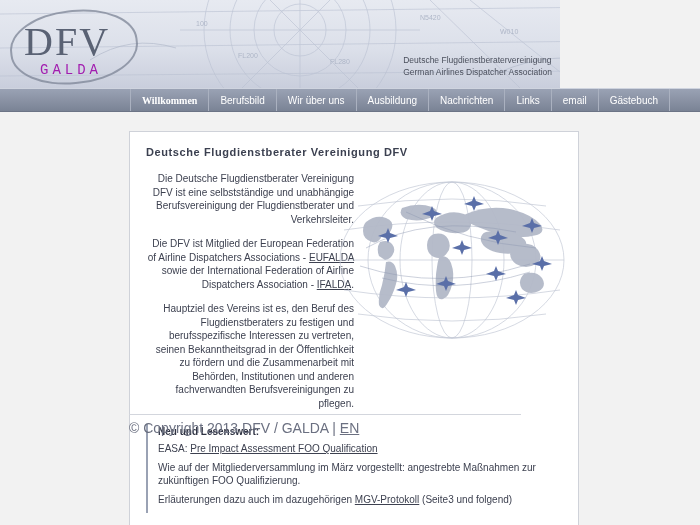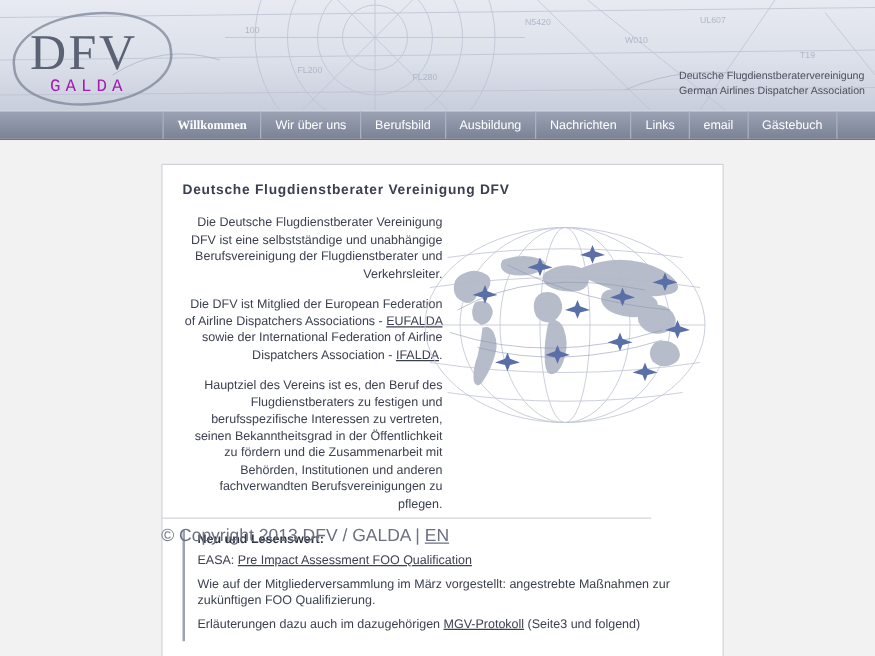--- a/index.html
+++ b/index.html
@@ -19,21 +19,21 @@
   .page {
     position: relative;
     width: 700px;
     height: 525px;
     background: #f2f2f2;
   }
 
   
   .header {
     position: relative;
-    width: 700px;
+    width: 560px;
     height: 88px;
     background: #dfe3ec;
     overflow: hidden;
   }
   .header-bg {
     position: absolute;
     left: 0; top: 0;
     width: 700px;
     height: 88px;
   }
@@ -264,22 +264,22 @@
 
     <div class="header-right">
       <div>Deutsche Flugdienstberatervereinigung</div>
       <div>German Airlines Dispatcher Association</div>
     </div>
   </div>
 
   <div class="navbar">
     <div class="nav-inner">
       <div class="nav-item">Willkommen</div>
+      <div class="nav-item">Berufsbild</div>
       <div class="nav-item">Wir über uns</div>
-      <div class="nav-item">Berufsbild</div>
       <div class="nav-item">Ausbildung</div>
       <div class="nav-item">Nachrichten</div>
       <div class="nav-item">Links</div>
       <div class="nav-item">email</div>
       <div class="nav-item">Gästebuch</div>
     </div>
   </div>
 
   <div class="content-card">
     <div class="card-title">Deutsche Flugdienstberater Vereinigung DFV</div>

